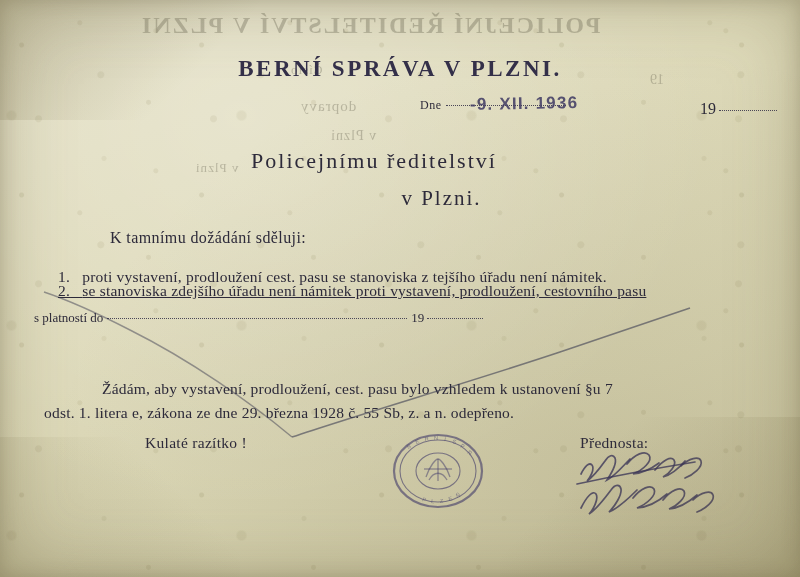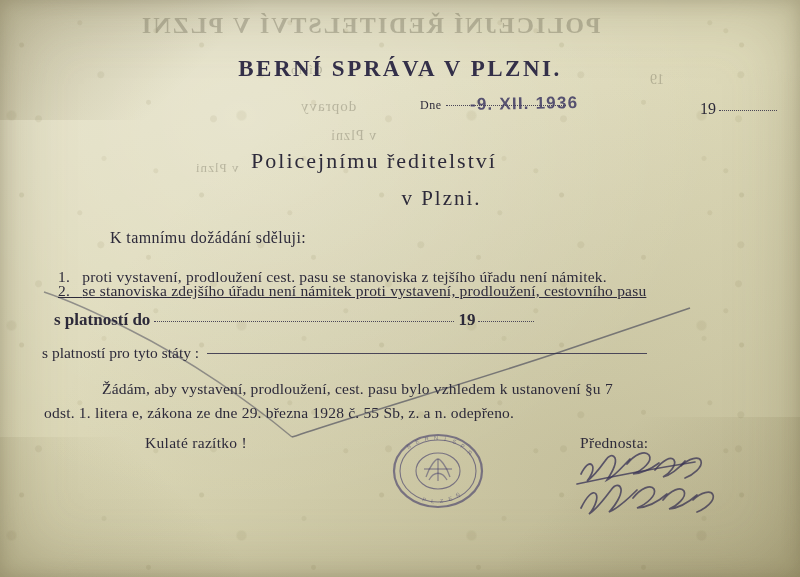--- a/index.html
+++ b/index.html
@@ -156,21 +156,21 @@
     margin-top: 19px;
   }
 
   .item {
     font-size: 15.5px;
     letter-spacing: .2px;
     left: 58px;
   }
   #item-1 { top: 248px; margin-top: 20px; }
   #item-2 { top: 282px; text-decoration: underline; }
-  #item-2-cont { top: 310px; left: 54px; font-size: 17px; font-weight: bold; }
+  #item-2-cont { top: 310px; left: 34px; font-size: 13px; }
   #item-2-cont .dots {
     display: inline-block;
     width: 300px;
     border-bottom: 1px dotted #4a4658;
     margin: 0 4px;
     vertical-align: 3px;
   }
   #item-2-cont .dots-short {
     display: inline-block;
     width: 56px;
@@ -274,23 +274,20 @@
 
   <div class="ink item" id="item-2">
     <span>2.</span>
     &nbsp;&nbsp;<span>se stanoviska zdejšího úřadu není námitek proti vystavení, prodloužení, cestovního pasu</span>
   </div>
 
   <div class="ink" id="item-2-cont">
     <span>s platností do</span><span class="dots"></span><span>19</span><span class="dots-short"></span>
   </div>
 
-  <div class="ink" id="states-line">
-    <span>s platností pro tyto státy :</span><span class="rule"></span>
-  </div>
 
   <div class="ink" id="para-1">Žádám, aby vystavení, prodloužení, cest. pasu bylo vzhledem k ustanovení §u 7</div>
   <div class="ink" id="para-2">odst. 1. litera e, zákona ze dne 29. března 1928 č. 55 Sb, z. a n. odepřeno.</div>
 
   <div class="ink" id="stamp-note">Kulaté razítko !</div>
   <div class="ink" id="chief-label">Přednosta:</div>
 
   <svg id="round-stamp" viewBox="0 0 96 78">
     <g transform="translate(48,39)" fill="none" stroke="#443e6b" stroke-opacity="0.62">
       <ellipse rx="44" ry="36" stroke-width="2.2"></ellipse>

